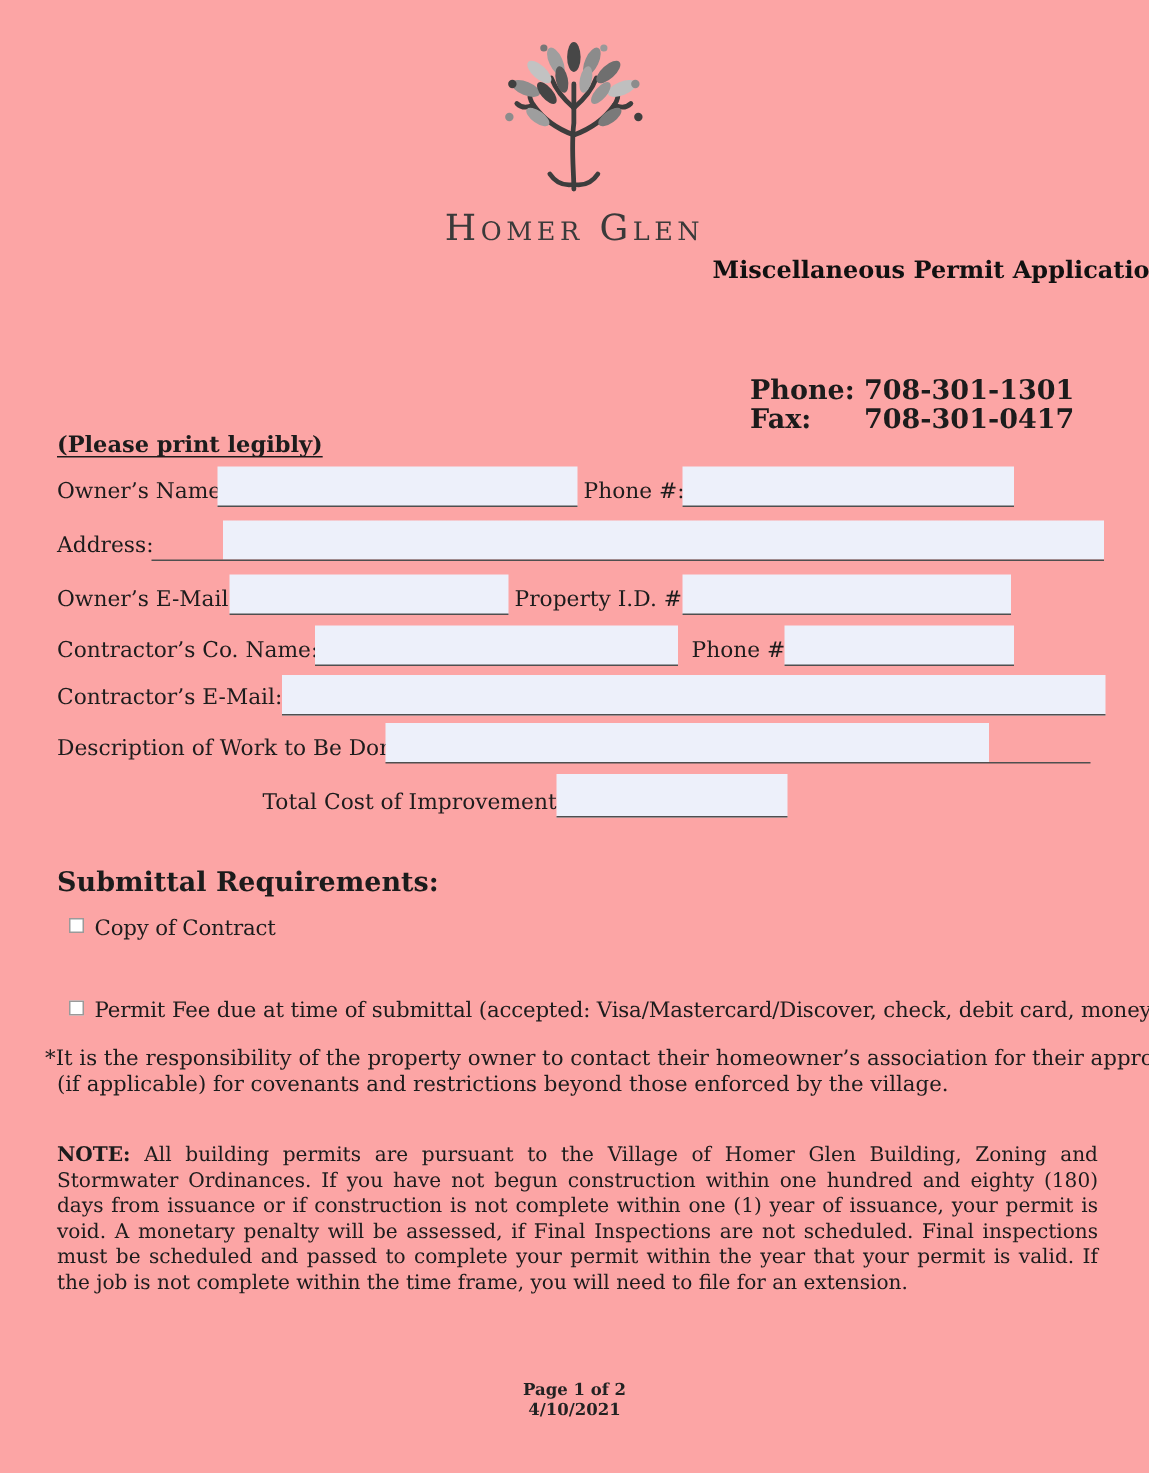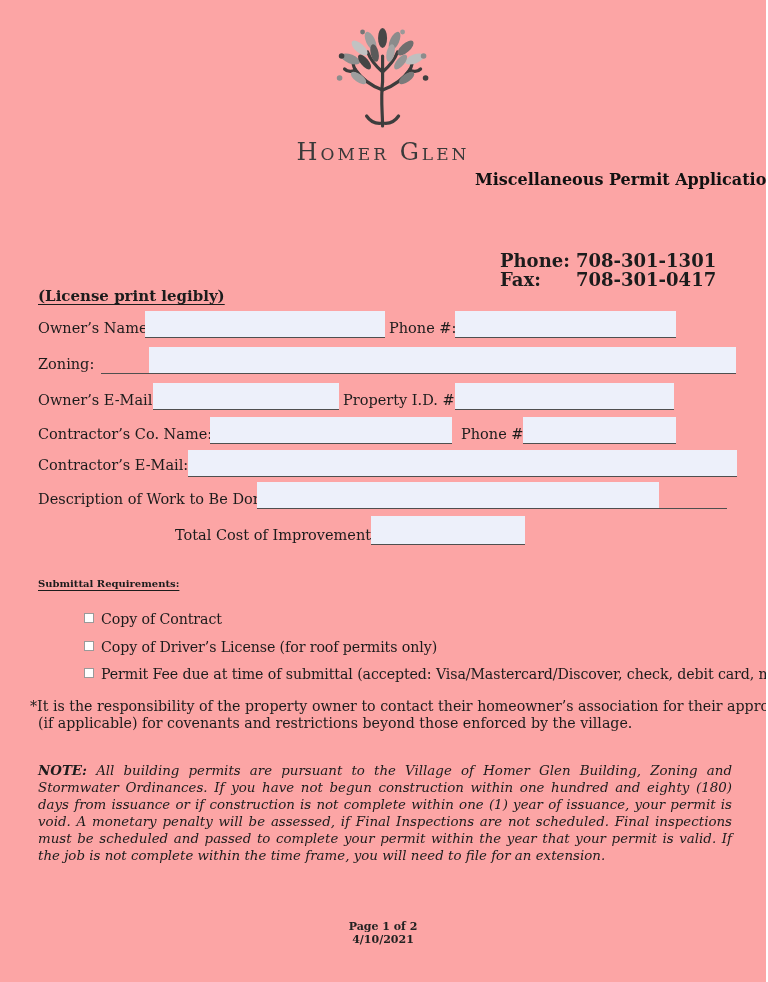--- a/index.html
+++ b/index.html
@@ -31,33 +31,33 @@
   .lbl{position:absolute;font-size:14.5px;white-space:nowrap;}
   
   .fld{
     position:absolute;height:27px;box-sizing:border-box;
     background:#edf0fa;border:none;border-bottom:1.3px solid #4f4f4f;border-radius:0;
     padding:6px 4px 1px 4px;outline:none;
     font-family:"DejaVu Serif",serif;font-size:14px;color:#1c1c1c;
   }
   
   .section-heading{
-    position:absolute;left:38px;font-size:10px;font-weight:bold;
-    text-decoration:underline;text-underline-offset:3px;
+    position:absolute;left:38px;font-size:18px;font-weight:bold;
+    text-underline-offset:3px;
   }
-  .check-row{position:absolute;left:46px;font-size:14.2px;white-space:nowrap;letter-spacing:-0.1px;margin-left:38px;}
+  .check-row{position:absolute;left:46px;font-size:14.2px;white-space:nowrap;letter-spacing:-0.1px;}
   .cb{
     display:inline-block;width:8px;height:8px;border:1px solid #9a9a9a;background:#fff;
     margin-right:7px;position:relative;top:-1px;cursor:pointer;
   }
   .footnote{position:absolute;left:30px;font-size:14.2px;line-height:17px;white-space:nowrap;}
   .footnote .l2{padding-left:8px;}
   .note{
     position:absolute;left:38px;top:762px;width:694px;
-    font-size:13.4px;line-height:17px;text-align:justify;font-style:italic;
+    font-size:13.4px;line-height:17px;text-align:justify;
   }
   .footer{
     position:absolute;left:0;width:100%;text-align:center;
     font-size:11px;font-weight:bold;line-height:13px;color:#222;
   }
 </style>
 </head>
 <body>
 
 <div class="page">
@@ -106,28 +106,28 @@
     <div class="row">
       <span>Phone:</span>
       <span class="num">708-301-1301</span>
     </div>
     <div class="row">
       <span>Fax:</span>
       <span class="num">708-301-0417</span>
     </div>
   </div>
 
-  <div class="instruction">(License print legibly)</div>
+  <div class="instruction">(Please print legibly)</div>
 
   <span class="lbl" style="left:38px;top:320px">Owner’s Name:</span>
   <input class="fld" style="left: 145px; top: 311px; width: 240px;" value="">
   <span class="lbl" style="left:389px;top:320px">Phone #:</span>
   <input class="fld" style="left: 455px; top: 311px; width: 221px;" value="">
 
-  <span class="lbl" style="left:38px;top:356px">Zoning:</span>
+  <span class="lbl" style="left:38px;top:356px">Address:</span>
   <input class="fld" style="left: 101px; top: 347px; width: 635px; background: linear-gradient(to right, transparent 0px, transparent 48px, rgb(237, 240, 250) 48px);" value="">
 
   <span class="lbl" style="left:38px;top:392px">Owner’s E-Mail:</span>
   <input class="fld" style="left: 153px; top: 383px; width: 186px;" value="">
   <span class="lbl" style="left:343px;top:392px">Property I.D. #:</span>
   <input class="fld" style="left: 455px; top: 383px; width: 219px;" value="">
 
   <span class="lbl" style="left:38px;top:426px">Contractor’s Co. Name:</span>
   <input class="fld" style="left: 210px; top: 417px; width: 242px;" value="">
   <span class="lbl" style="left:461px;top:426px">Phone #:</span>
@@ -140,23 +140,20 @@
   <input class="fld" style="left: 257px; top: 482px; width: 470px; background: linear-gradient(to right, rgb(237, 240, 250) 0px, rgb(237, 240, 250) 402px, transparent 402px);" value="">
 
   <span class="lbl" style="left:175px;top:527px">Total Cost of Improvements: $</span>
   <input class="fld" style="left: 371px; top: 516px; width: 154px; height: 29px;" value="">
 
   <div class="section-heading" style="top:578px">Submittal Requirements:</div>
 
   <div class="check-row" style="top:611px">
     <span class="cb"></span><span>Copy of Contract</span>
   </div>
-  <div class="check-row" style="top:639px">
-    <span class="cb"></span><span>Copy of Driver’s License (for roof permits only)</span>
-  </div>
   <div class="check-row" style="top:666px">
     <span class="cb"></span><span>Permit Fee due at time of submittal (accepted: Visa/Mastercard/Discover, check, debit card, money order)</span>
   </div>
 
   <div class="footnote" style="top:698px">
     <div>*It is the responsibility of the property owner to contact their homeowner’s association for their approval</div>
     <div class="l2">(if applicable) for covenants and restrictions beyond those enforced by the village.</div>
   </div>
 
   <div class="note">

